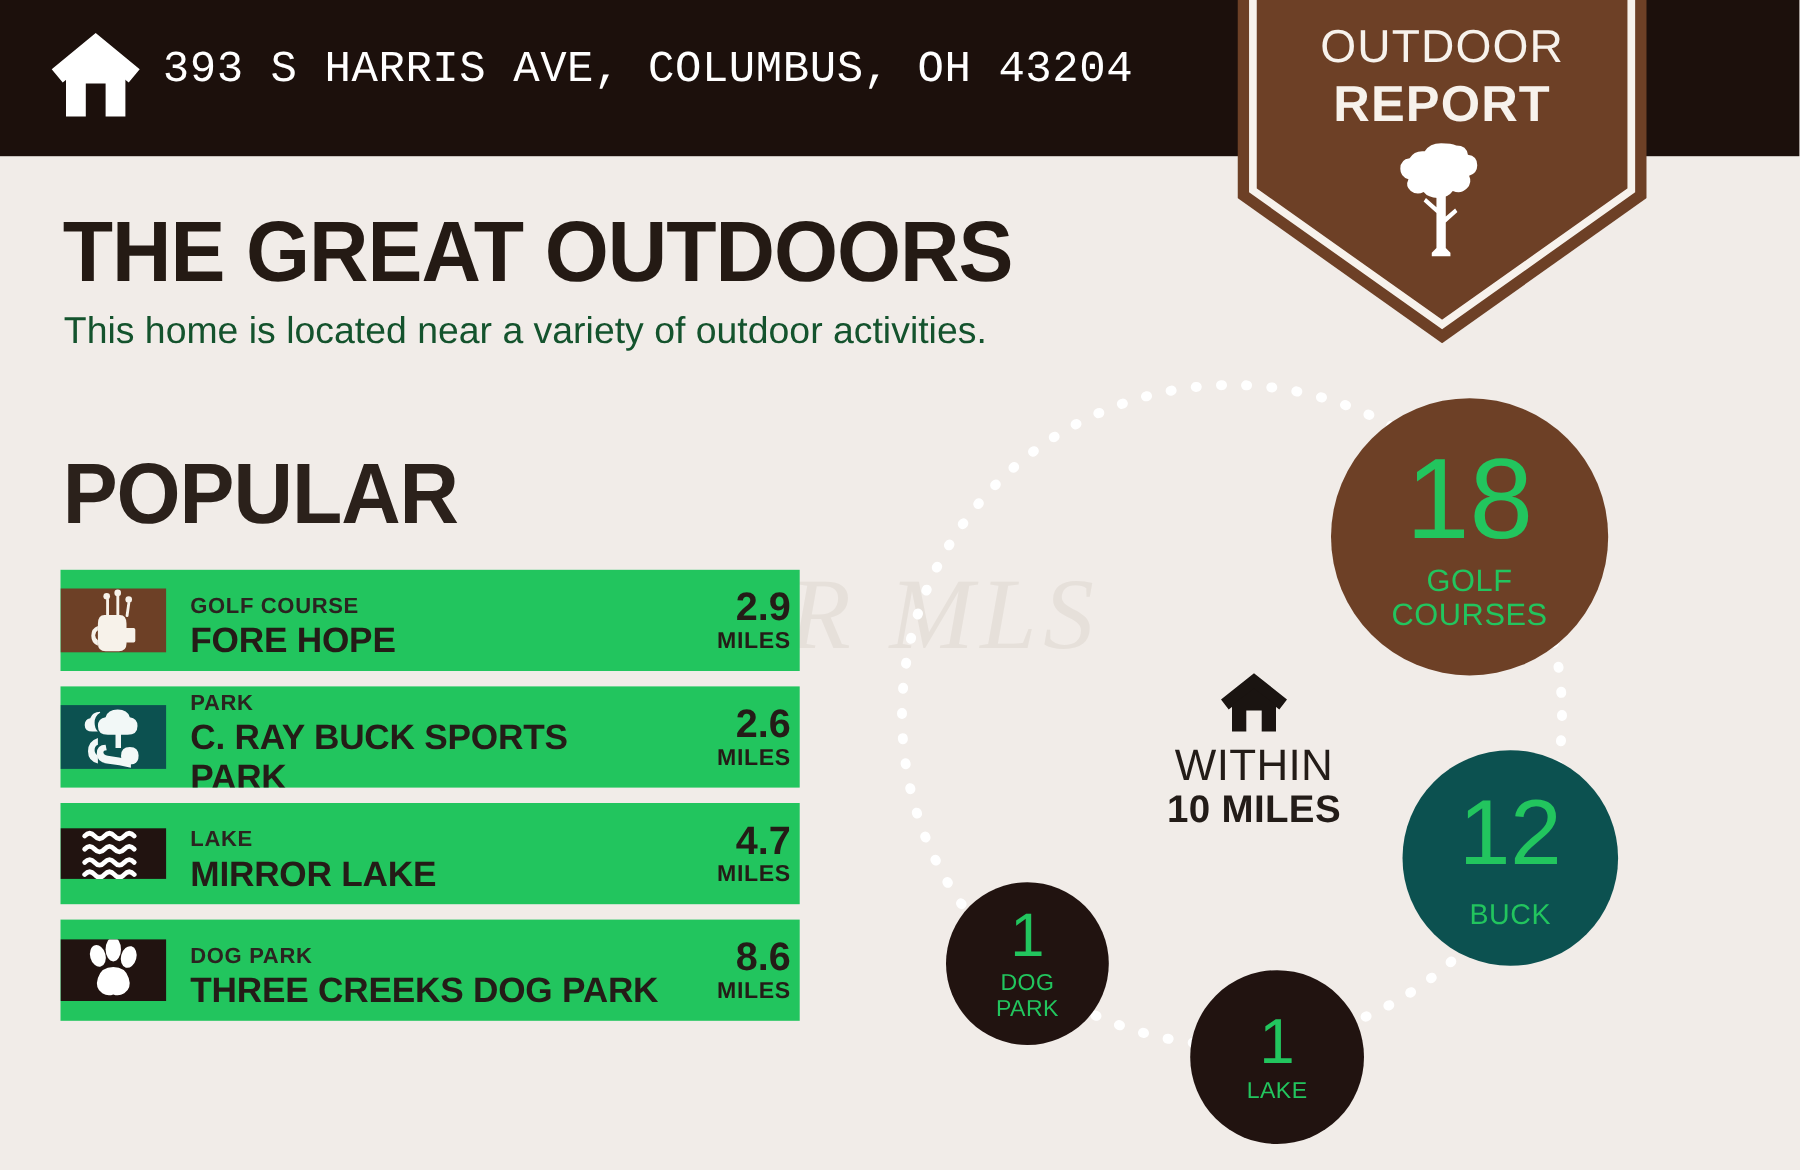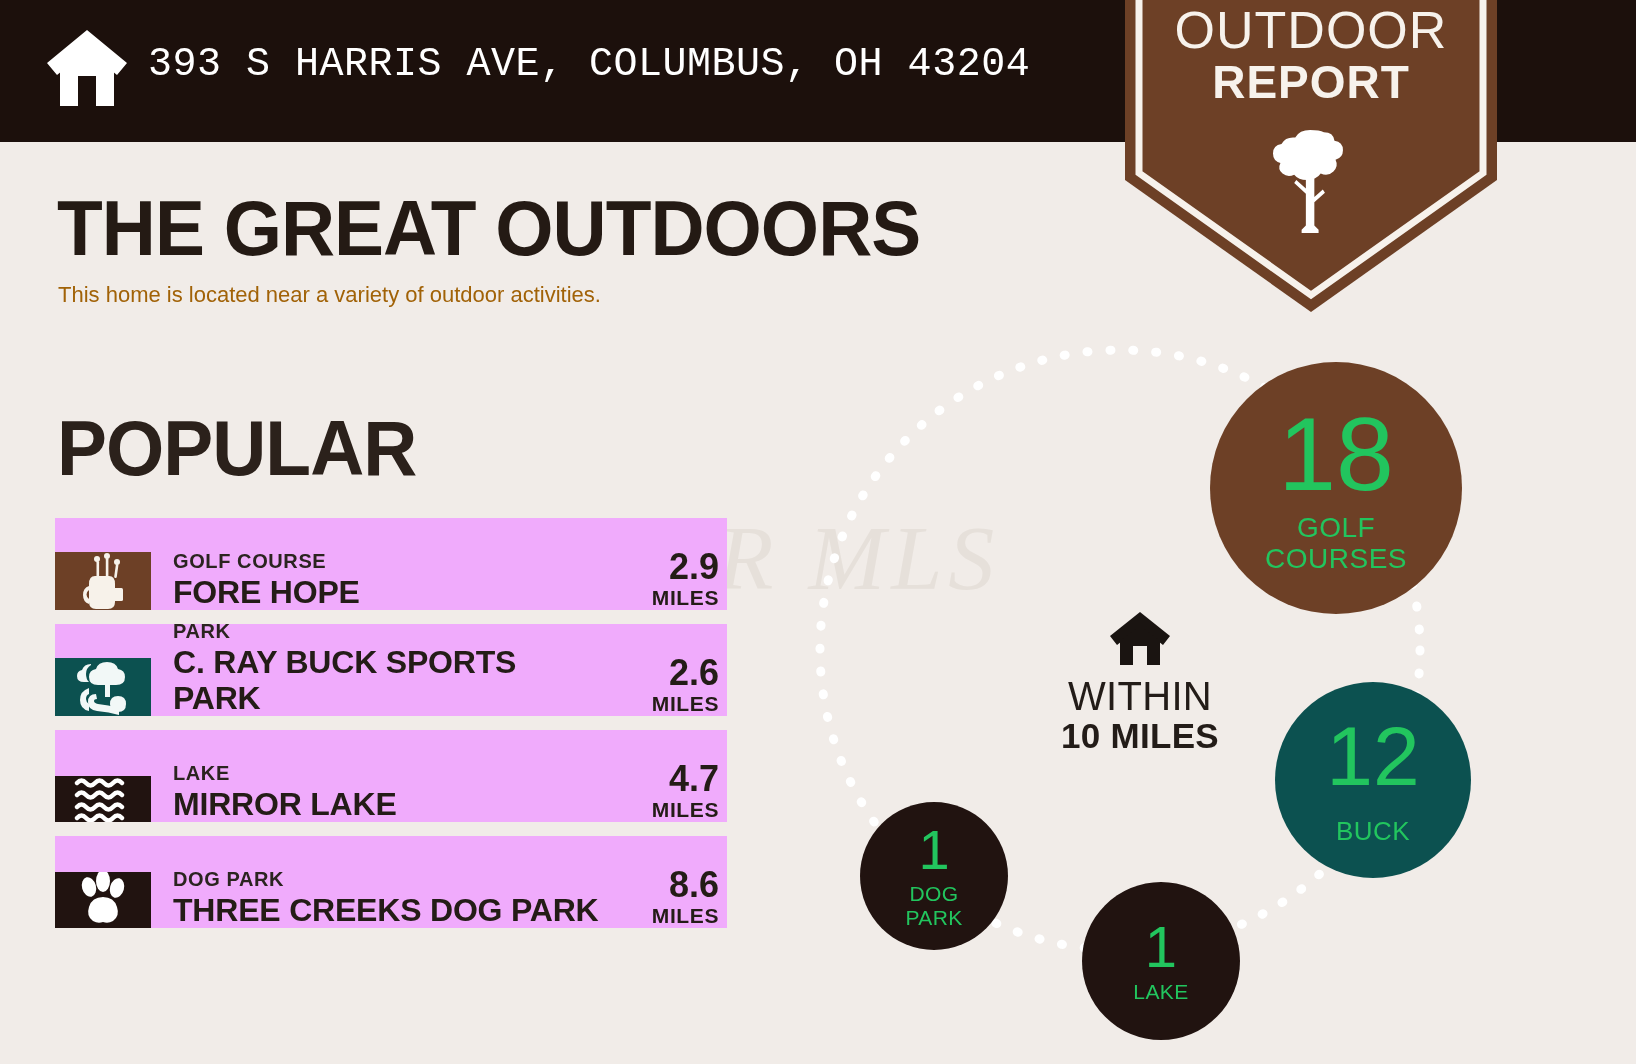--- a/index.html
+++ b/index.html
@@ -38,46 +38,46 @@
   .badge{
     position:absolute;left:1125px;top:-20px;width:372px;height:332px;
     z-index:7;
   }
   .badge svg{display:block;}
   .badge-txt{
     position:absolute;left:0;top:0;width:372px;
     text-align:center;color:#f7f2ec;
     z-index:2;pointer-events:none;
   }
-  .badge-l1{font-size:52px;font-weight:300;letter-spacing:1px;line-height:52px;margin-top:24px;}
+  .badge-l1{font-size:42px;font-weight:300;letter-spacing:1px;line-height:52px;margin-top:36px;}
   .badge-l2{font-size:46px;font-weight:700;letter-spacing:1px;line-height:52px;}
 
   
   .h1{
     position:absolute;left:57px;top:186px;
     font-size:78px;font-weight:700;color:#241a14;
     letter-spacing:-1px;line-height:84px;
     transform:scaleX(.96);transform-origin:left top;
   }
   .sub{
     position:absolute;left:58px;top:282px;
-    font-size:22px;color:#a16207;font-weight:400;text-align:center;
+    font-size:34px;color:#14532d;font-weight:400;text-align:center;
   }
   .h2{
     position:absolute;left:57px;top:406px;
     font-size:78px;font-weight:700;color:#2b211b;
     letter-spacing:-1px;line-height:84px;
     transform:scaleX(.96);transform-origin:left top;
   }
 
   
   .list{position:absolute;left:55px;top:518px;width:672px;z-index:3;}
   .row{
-    position:relative;display:flex;align-items:flex-end;
-    background:#f0abfc;height:92px;margin-bottom:14px;overflow:hidden;
+    position:relative;display:flex;align-items:center;
+    background:#22c55e;height:92px;margin-bottom:14px;overflow:hidden;
   }
   .row-tile{
     width:96px;flex:0 0 96px;display:flex;align-items:center;justify-content:center;
   }
   .row-tile svg{display:block;}
   .row-mid{
     flex:1 1 auto;min-width:0;padding:12px 0 0 22px;overflow:hidden;
   }
   .row-cat{
     font-size:20px;font-weight:700;color:#2b2420;letter-spacing:.6px;

